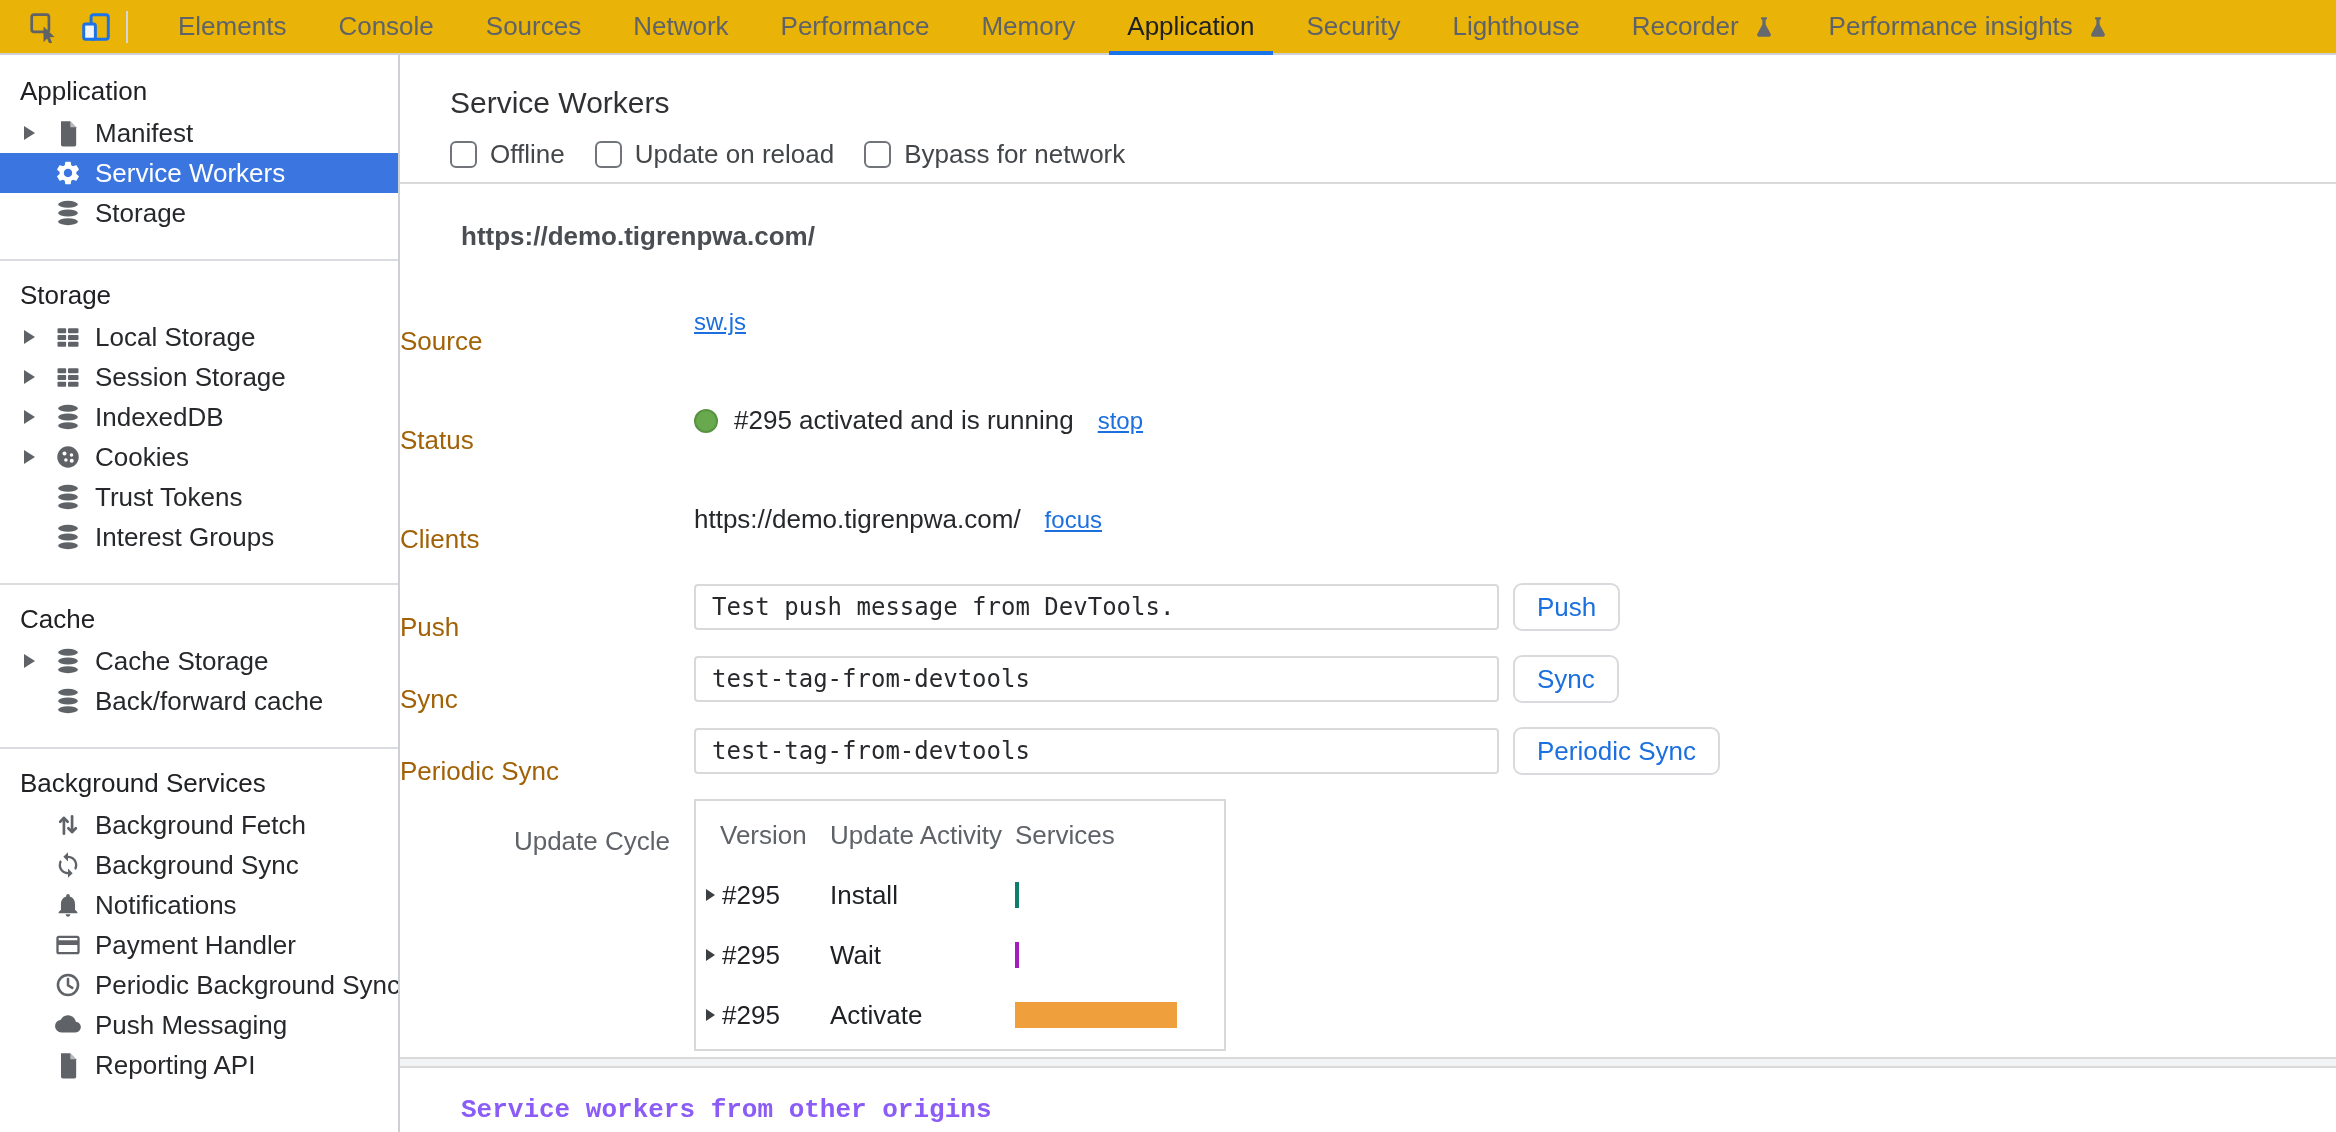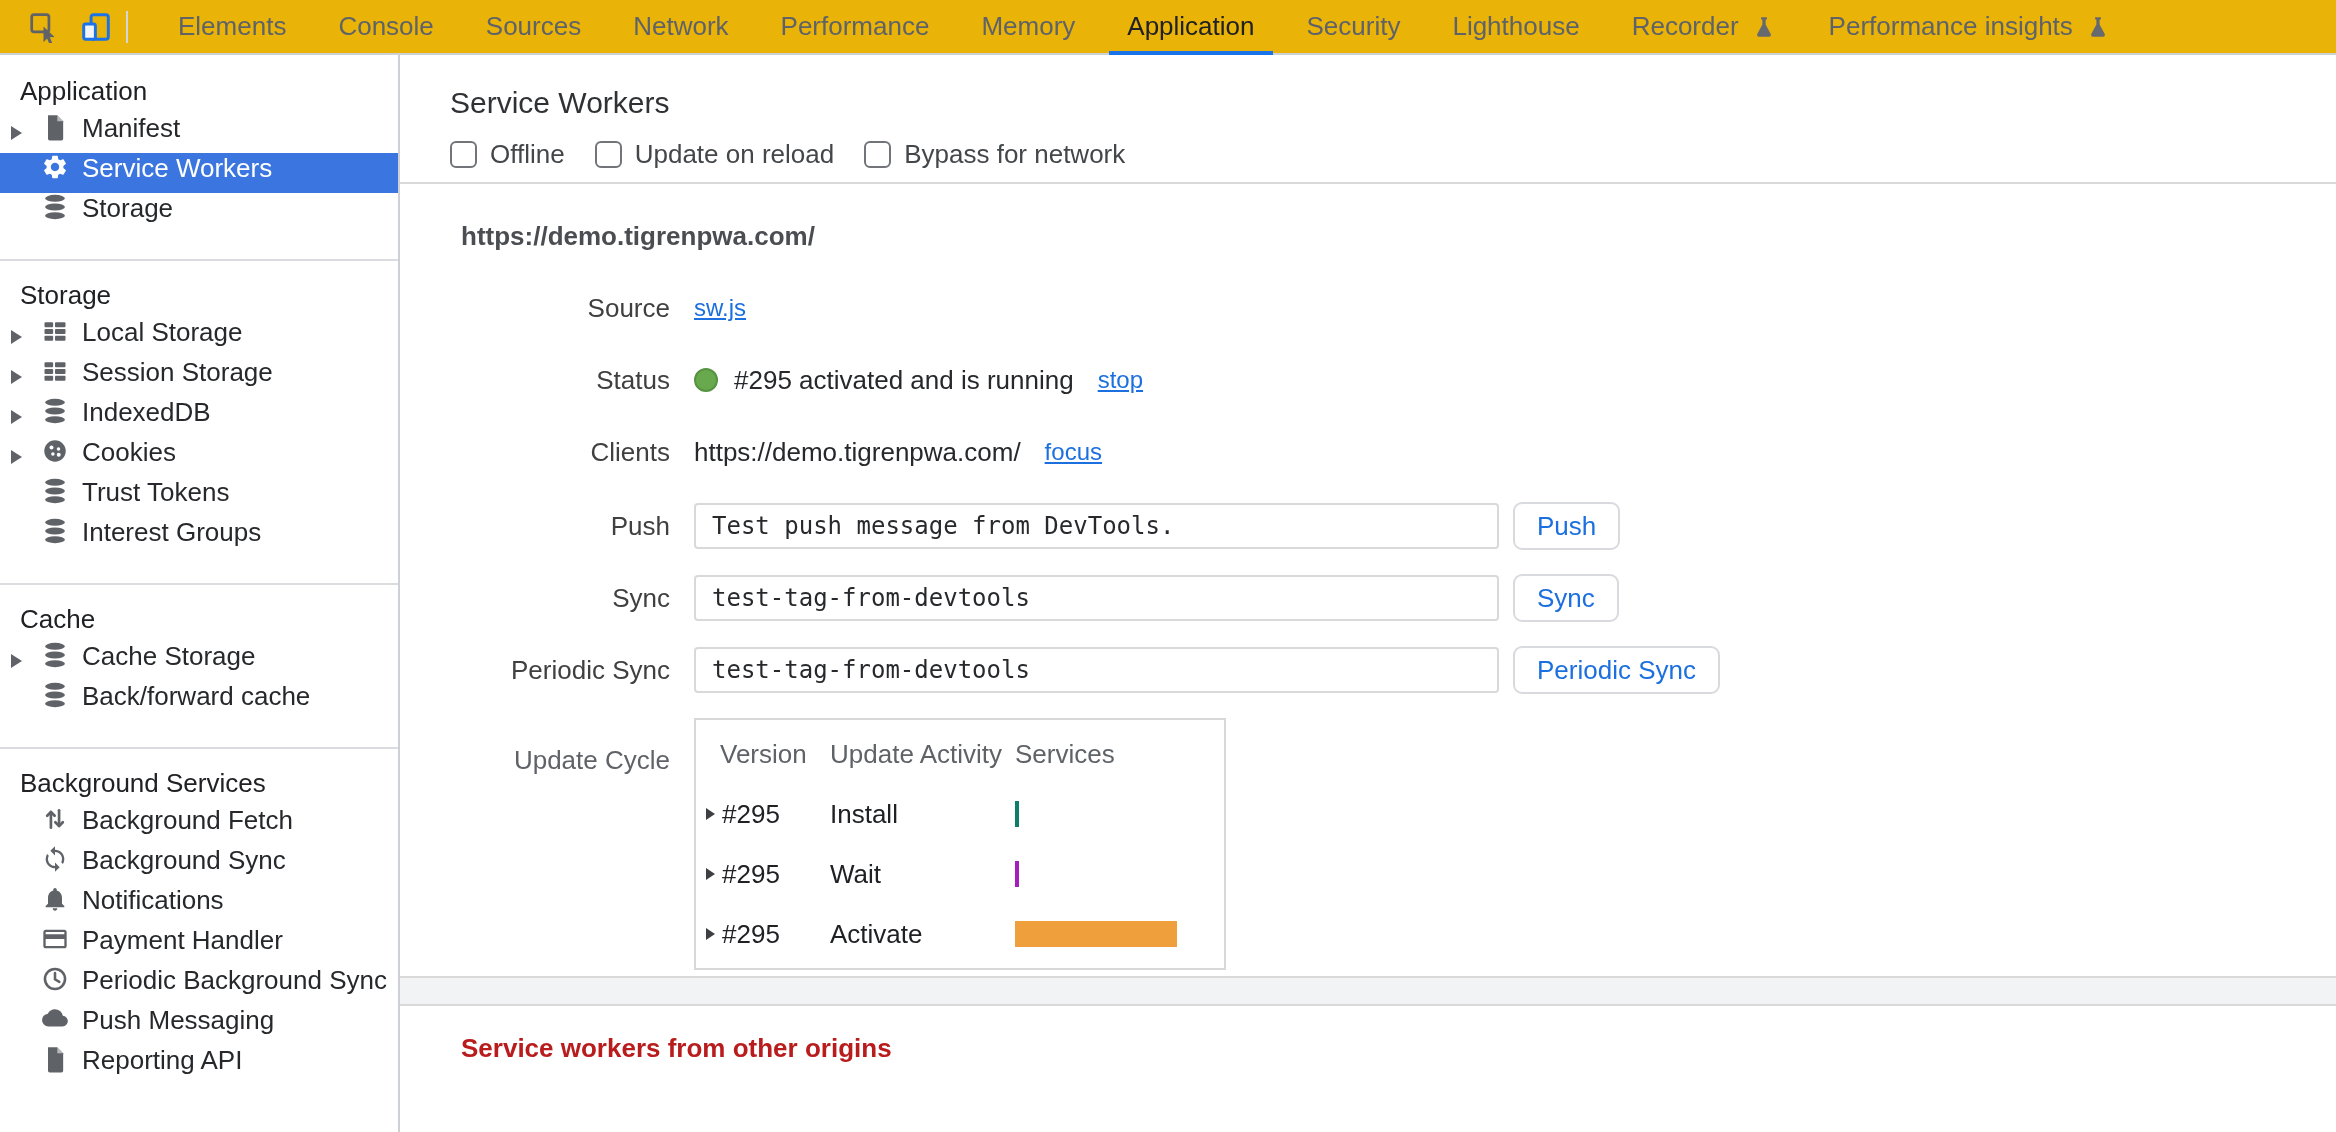--- a/index.html
+++ b/index.html
@@ -28,21 +28,21 @@
   
   .app-body { flex:1; display:flex; min-height:0; }
 
   
   .sidebar { width:400px; flex:0 0 400px; background:#fff; border-right:2px solid #cdd1d5; overflow:hidden; }
   .side-section { border-bottom:2px solid #dadcdf; padding:12px 0 26px 0; }
   .side-section:first-child { padding-top:14px; }
   .side-section:last-child { border-bottom:none; }
   .side-header { height:44px; display:flex; align-items:center; padding-left:20px;
                  font-size:26px; color:#202124; }
-  .tree-item { height:40px; display:flex; padding-left:11px; font-size:26px;
+  .tree-item { height:40px; display:flex; align-items:center; padding-left:24px; font-size:26px;
                color:#26282b; cursor:pointer; white-space:nowrap; }
   .arrow-slot { width:30px; flex:0 0 30px; display:flex; align-items:center; }
   .tri { width:0; height:0; border-left:11px solid #5f6368; border-top:7px solid transparent;
          border-bottom:7px solid transparent; }
   .item-icon { width:28px; height:28px; flex:0 0 28px; margin-right:13px; color:#5f6368;
                display:flex; align-items:center; justify-content:center; }
   .item-icon svg { width:28px; height:28px; display:block; }
   .tree-item.selected { background:var(--selection); color:#fff; }
   .tree-item.selected .item-icon { color:#fff; }
 
@@ -56,21 +56,21 @@
               margin-right:13px; flex:0 0 27px; }
   .cb-label { font-size:26px; color:#44474a; }
 
   .worker-section { padding:30px 0 0 0; }
   .origin-title { margin-left:61px; font-size:26px; font-weight:700; color:#4a4d51; line-height:44px; }
 
   .sw-row { display:flex; align-items:center; min-height:44px; margin-top:28px; }
   .sw-row.tight { margin-top:10px; }
   .sw-row.inputrow { margin-top:24px; height:48px; }
   .sw-row.push { margin-top:28px; }
-  .sw-label { flex:0 0 270px; text-align:right; font-size:26px; color:#404040; }
+  .sw-label { flex:0 0 270px; text-align:left; font-size:26px; color:#a16207;margin-top:40px; }
   .sw-value { margin-left:24px; display:flex; align-items:center; font-size:26px; color:#26282b; }
   a.devlink { color:var(--link); text-decoration:underline; font-size:24px; cursor:pointer; }
   .status-dot { width:24px; height:24px; border-radius:50%; background:var(--status-green);
                 border:2px solid var(--status-green-border); margin-right:16px; flex:0 0 24px; }
   .gap-link { margin-left:24px; }
 
   .sw-input { width:805px; height:46px; border:2px solid #d9d9d9; border-radius:4px; background:#fff;
               font-family:"DejaVu Sans Mono", monospace; font-size:24px; color:#28292c;
               padding:0 16px; outline:none; }
   .sw-btn { margin-left:14px; height:48px; padding:0 22px; background:#fff; border:2px solid #d8dade;
@@ -89,21 +89,21 @@
   .uc-arrow { width:16px; flex:0 0 16px; display:flex; align-items:center; cursor:pointer; }
   .uc-tri { width:0; height:0; border-left:9px solid #3c4043; border-top:6px solid transparent;
             border-bottom:6px solid transparent; }
   .uc-version { width:108px; }
   .uc-activity { width:185px; }
   .uc-bar { height:26px; }
 
   .section-band { height:30px; background:#f1f3f4; border-top:2px solid #d9d9d9;
                   border-bottom:2px solid #d9d9d9; margin-top:6px; }
   .other-origins { padding:20px 0 0 61px; }
-  .other-origins-title { font-size:26px; font-weight:700; color:#b91c1c; line-height:44px; }
+  .other-origins-title { font-size:26px; font-weight:700; color:#8b5cf6; line-height:44px;font-family:Liberation Mono, monospace; }
 </style>
 </head>
 <body>
 
 <svg width="0" height="0" style="position:absolute">
   <defs>
     <g id="i-document">
         <path d="M6 2h8l5 5v15a1.5 1.5 0 0 1-1.5 1.5h-10A1.5 1.5 0 0 1 6 22V2z" fill="currentColor"></path>
         <path d="M14 2l5 5h-5z" fill="#fff" opacity="0.55"></path>
       </g>

